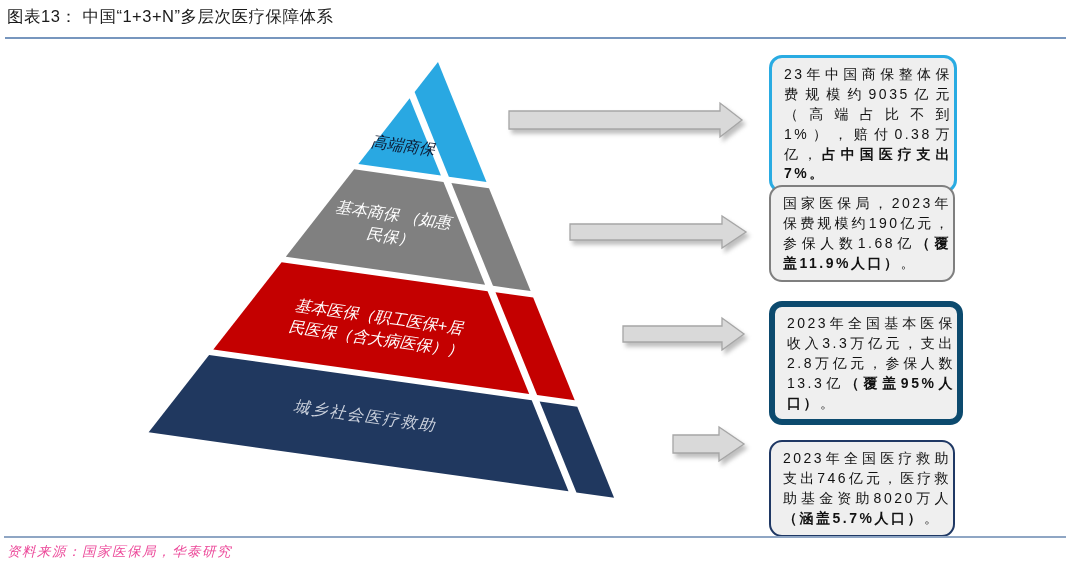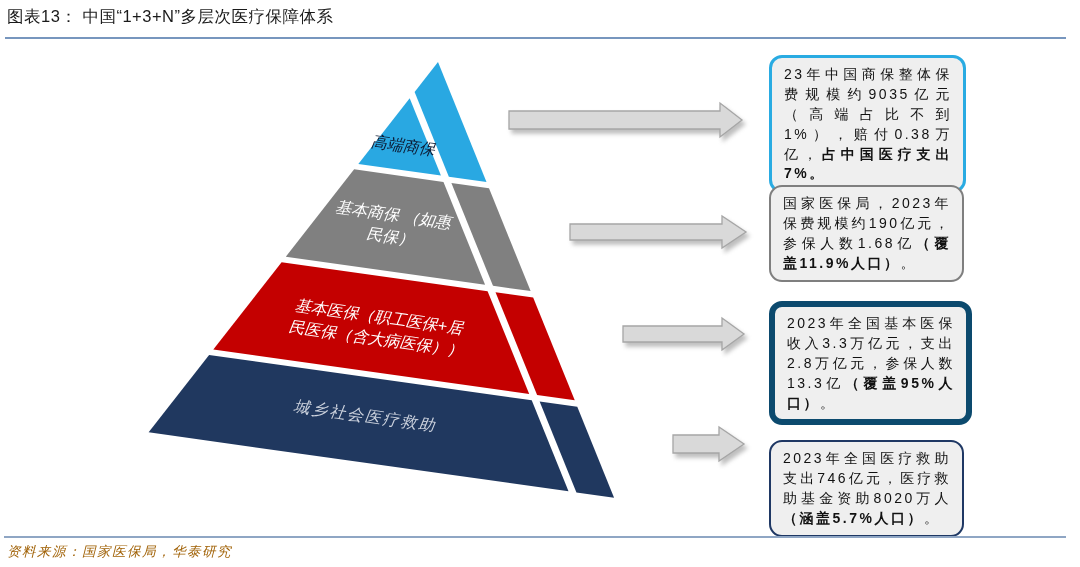--- a/index.html
+++ b/index.html
@@ -16,33 +16,33 @@
   }
   .pyr-svg{position:absolute;left:128px;top:44px;width:600px;height:500px;}
   .pyr-label{font-size:16px;font-style:italic;}
   .arrows-svg{
     position:absolute;left:0;top:0;width:1080px;height:567px;pointer-events:none;
     filter:drop-shadow(3px 4px 2px rgba(110,110,110,.45));
   }
   .arrows-svg polygon{fill:#d9d9d9;stroke:#a6a6a6;stroke-width:1.3;}
   .callout{
     position:absolute;left:769px;width:168px;background:#efefef;border-radius:13px;
-    padding:7px 11px 6px 12px;font-size:14px;line-height:1.42;color:#111;
+    padding:7px 2px 6px 12px;font-size:14px;line-height:1.42;color:#111;
     text-align:justify;letter-spacing:2.5px;
   }
   .callout b{font-weight:700;}
   .co-1{top:55px;border:3px solid #29abe2;}
   .co-2{top:185px;border:2.5px solid #7f7f7f;}
   .co-3{top:301px;border:6px solid #0c4a6e;}
   .co-4{top:440px;border:2.5px solid #1f3864;}
   .footer-rule{
     position:absolute;left:4px;top:536px;width:1062px;height:2px;background:#8fa6c4;
   }
   .source{
-    position:absolute;left:7px;top:543px;font-size:13.5px;color:#a16207;
+    position:absolute;left:7px;top:543px;font-size:13.5px;color:#ec4899;
     letter-spacing:1.5px;font-style:italic;
   }
 </style>
 </head>
 <body>
 
 <div class="title">图表13： 中国“1+3+N”多层次医疗保障体系</div>
 <div class="title-rule"></div>
 
 <svg class="pyr-svg" viewBox="0 0 600 500">

